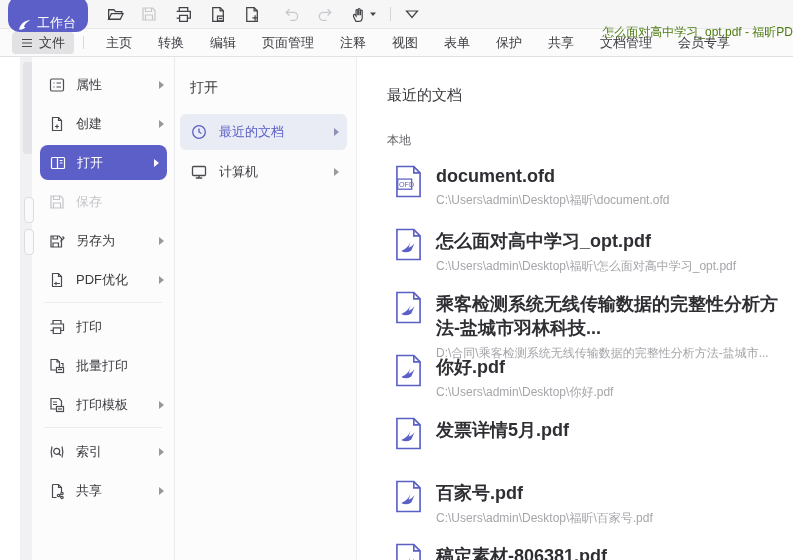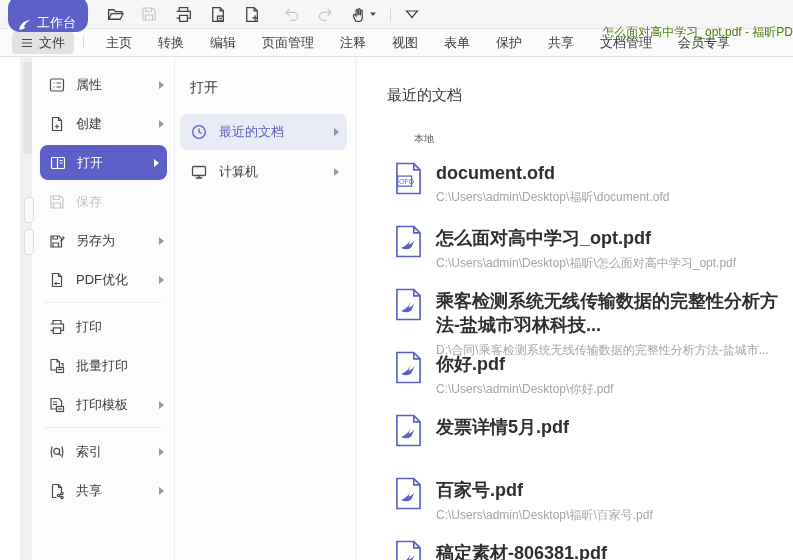--- a/index.html
+++ b/index.html
@@ -65,21 +65,21 @@
   .op-item .ic { width:18px; height:18px; flex:none; color:#4b4b50; }
   .op-item .lbl { flex:1; margin-left:11px; font-size:13px; }
   .op-item .arr { border-left-color:#9a9a9f; }
   .op-item.active { background:#e9ebf5; border-radius:6px; color:#5b5fc7; }
   .op-item.active .ic { color:#5b5fc7; }
   .op-item.active .arr { border-left-color:#8f91b5; }
 
   
   .recent-panel { flex:1; background:#fff; padding:29px 0 0 30px; overflow:hidden; }
   .rp-title { font-size:15px; color:#3a3a3e; }
-  .rp-section { margin-top:27px; font-size:10px; color:#5f5f64;margin-left:27px; }
+  .rp-section { margin-top:27px; font-size:12px; color:#5f5f64; }
   .rp-list { margin-top:15px; }
   .file-row { height:63px; display:flex; align-items:flex-start; cursor:pointer; }
   .file-row .ficon { width:27px; margin:1px 14px 0 8px; flex:none; }
   .fname { font-size:18px; font-weight:600; color:#2e2e33; padding-top:2px; }
   .fpath { font-size:12px; color:#a5a5aa; margin-top:5px; }
 
   svg { display:block; }
 </style>
 </head>
 <body>

